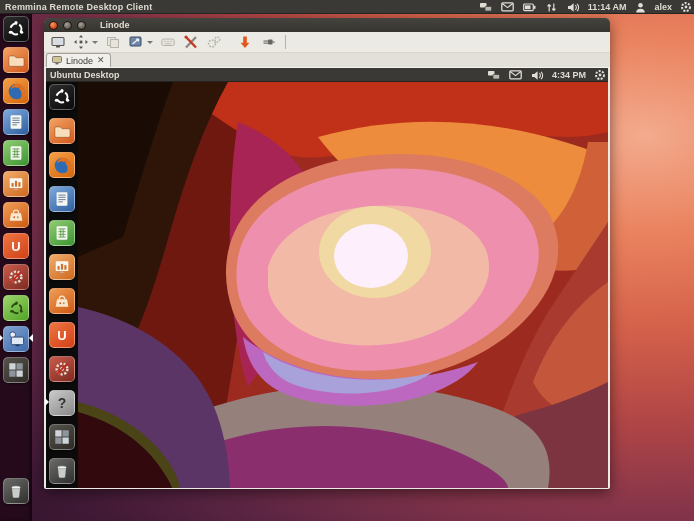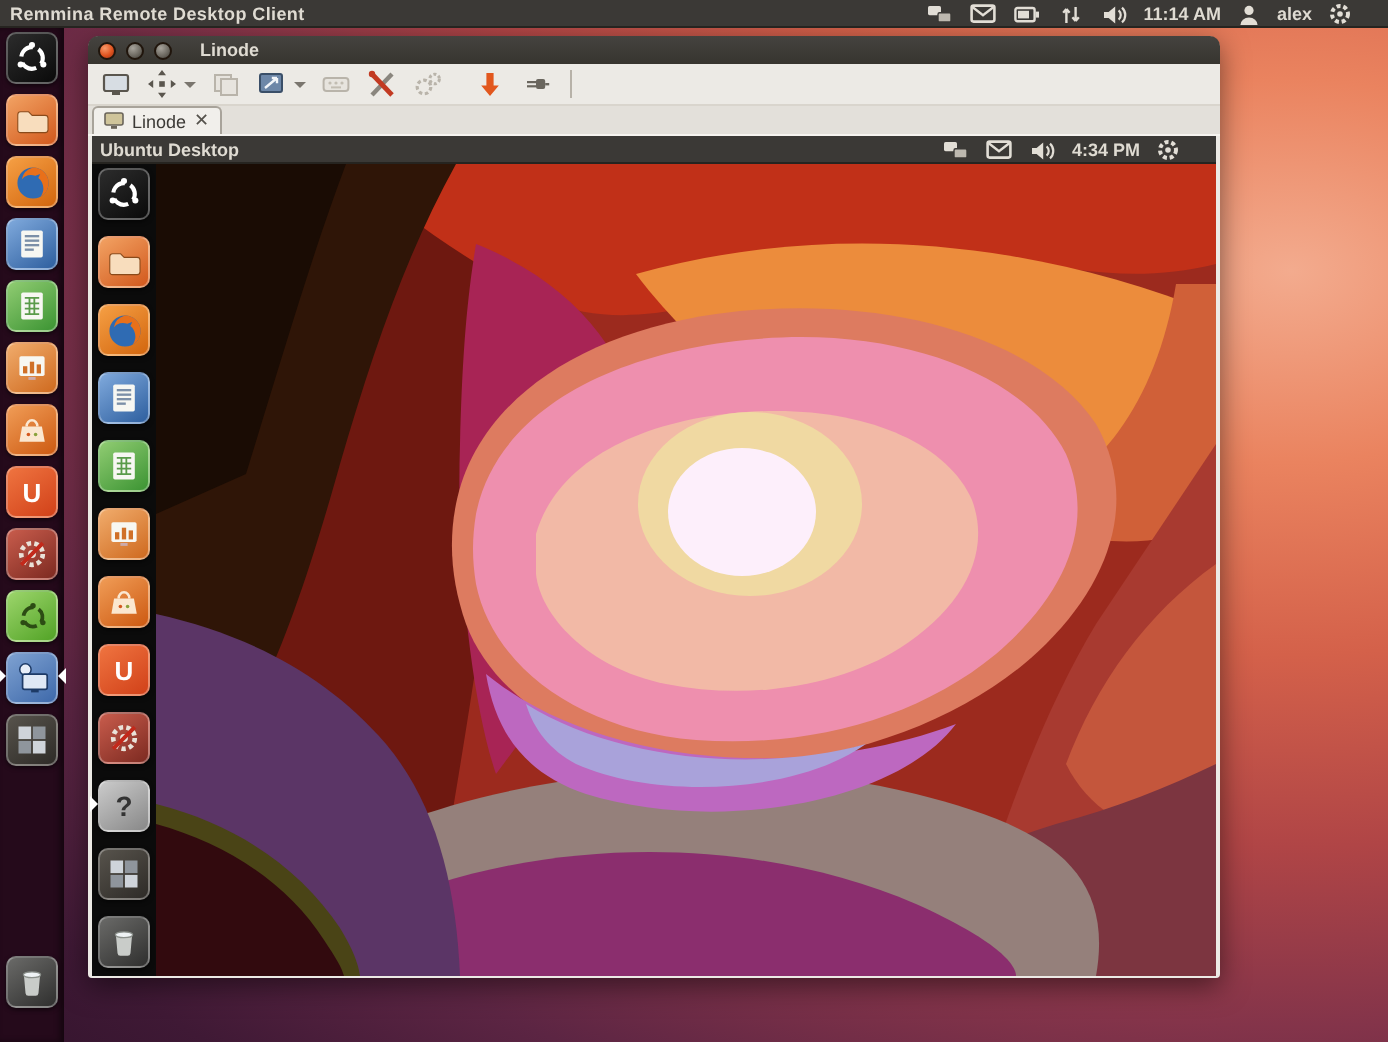--- a/index.html
+++ b/index.html
@@ -6,21 +6,21 @@
   #screen{position:relative;width:694px;height:521px;overflow:hidden;
     font-family:"Liberation Sans","DejaVu Sans",sans-serif;
     background:radial-gradient(ellipse 130% 115% at 93% 26%,
       #f3ab8e 0%, #ea835f 16%, #d4614a 32%, #b04546 48%,
       #84344a 63%, #5c2543 76%, #3f1935 88%, #2f122a 100%);}
   
   .panel{position:absolute;display:flex;align-items:center;background:#3b3936;
     color:#dfdbd2;font-size:9px;font-weight:bold;box-shadow:inset 0 -1px 0 #262420;}
   #host-panel{left:0;top:0;width:694px;height:14px;z-index:40;gap:30px;}
   #host-panel .apptitle{padding-left:5px;letter-spacing:.2px;}
-  .tray{margin-left:auto;display:flex;align-items:center;gap:6px;padding-right:16px;}
+  .tray{margin-left:auto;display:flex;align-items:center;gap:6px;padding-right:0;}
   .tray svg{display:block;}
   .clock{font-weight:bold;}
   
   #host-launcher{position:absolute;left:0;top:14px;width:32px;height:507px;
     background:#250a1b;z-index:30;box-shadow:inset -2px 0 3px rgba(0,0,0,.45);}
   .tile{position:absolute;left:3px;width:24px;height:24px;border-radius:5px;
     border:1px solid rgba(255,255,255,.3);box-shadow:0 1px 2px rgba(0,0,0,.55);
     display:flex;align-items:center;justify-content:center;overflow:hidden;}
   .tile svg{display:block;}
   .t-dash{background:linear-gradient(145deg,#2c2c2c,#0a0a0a);}

